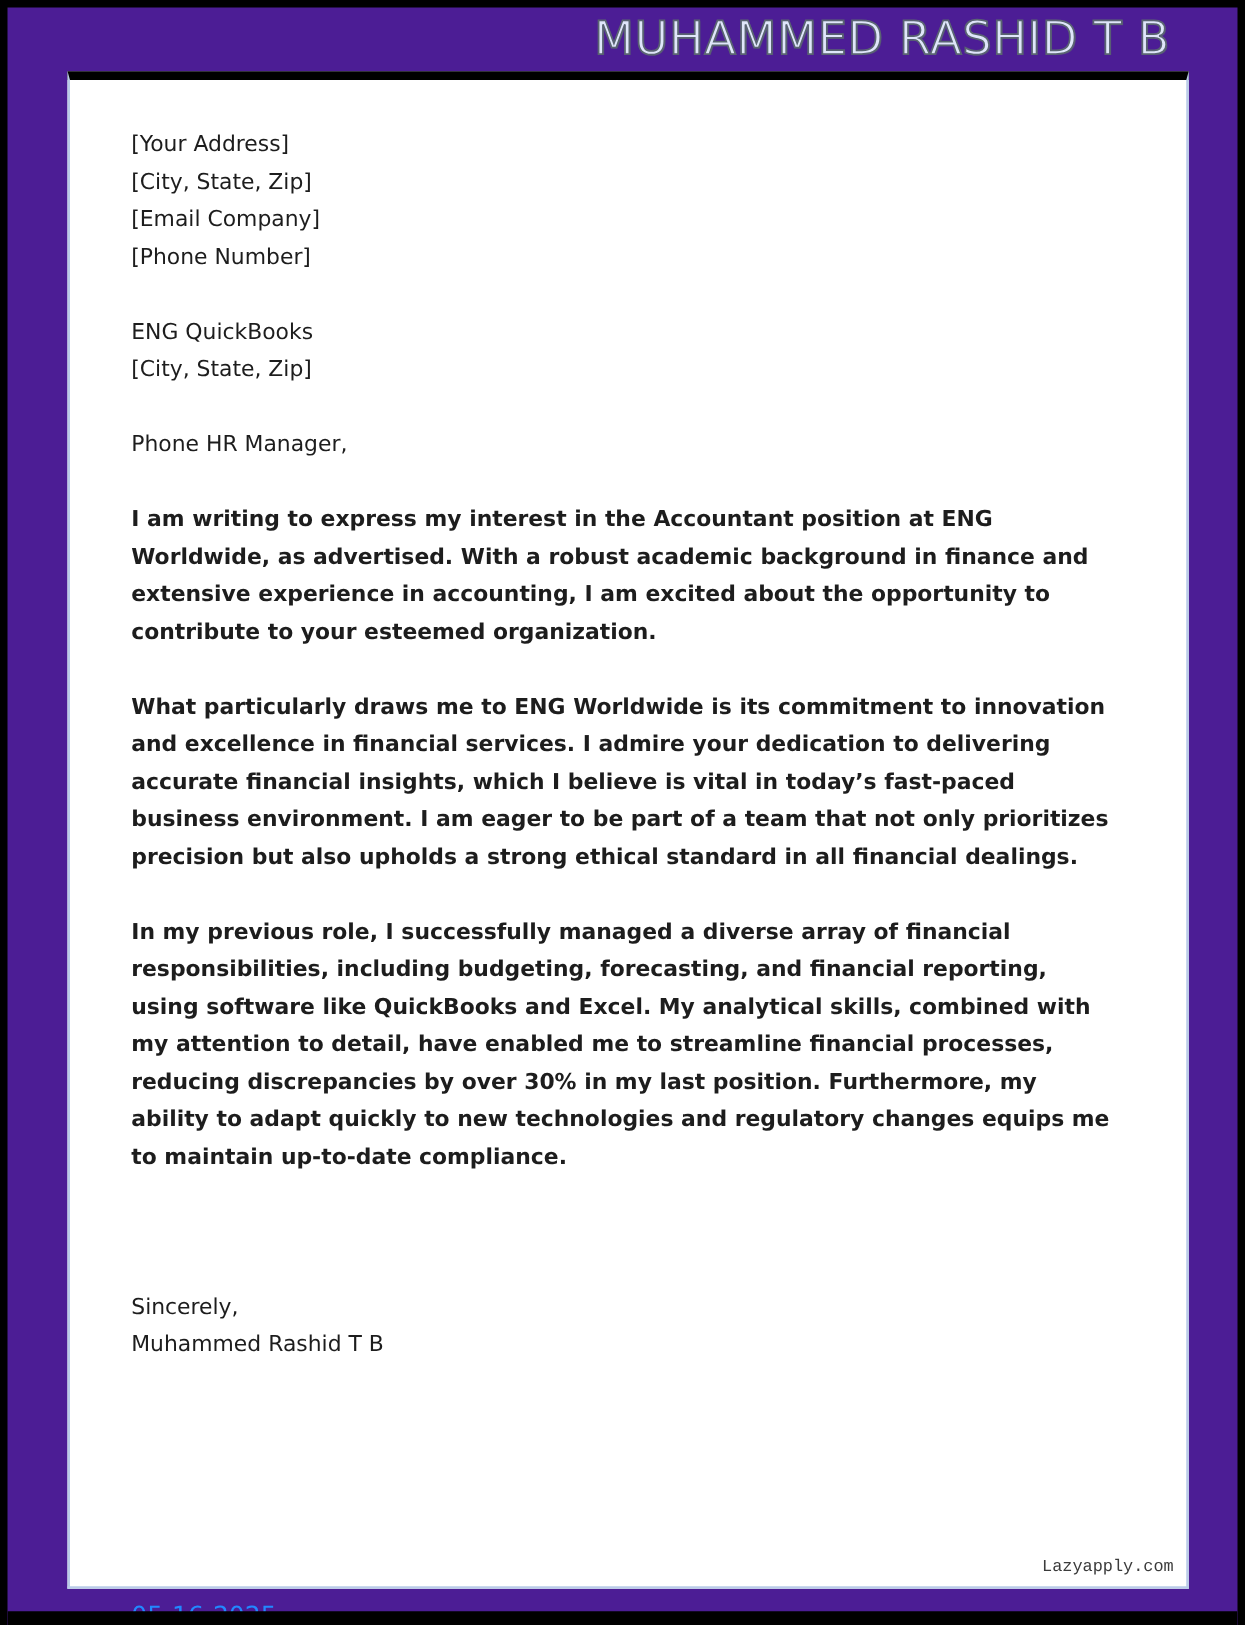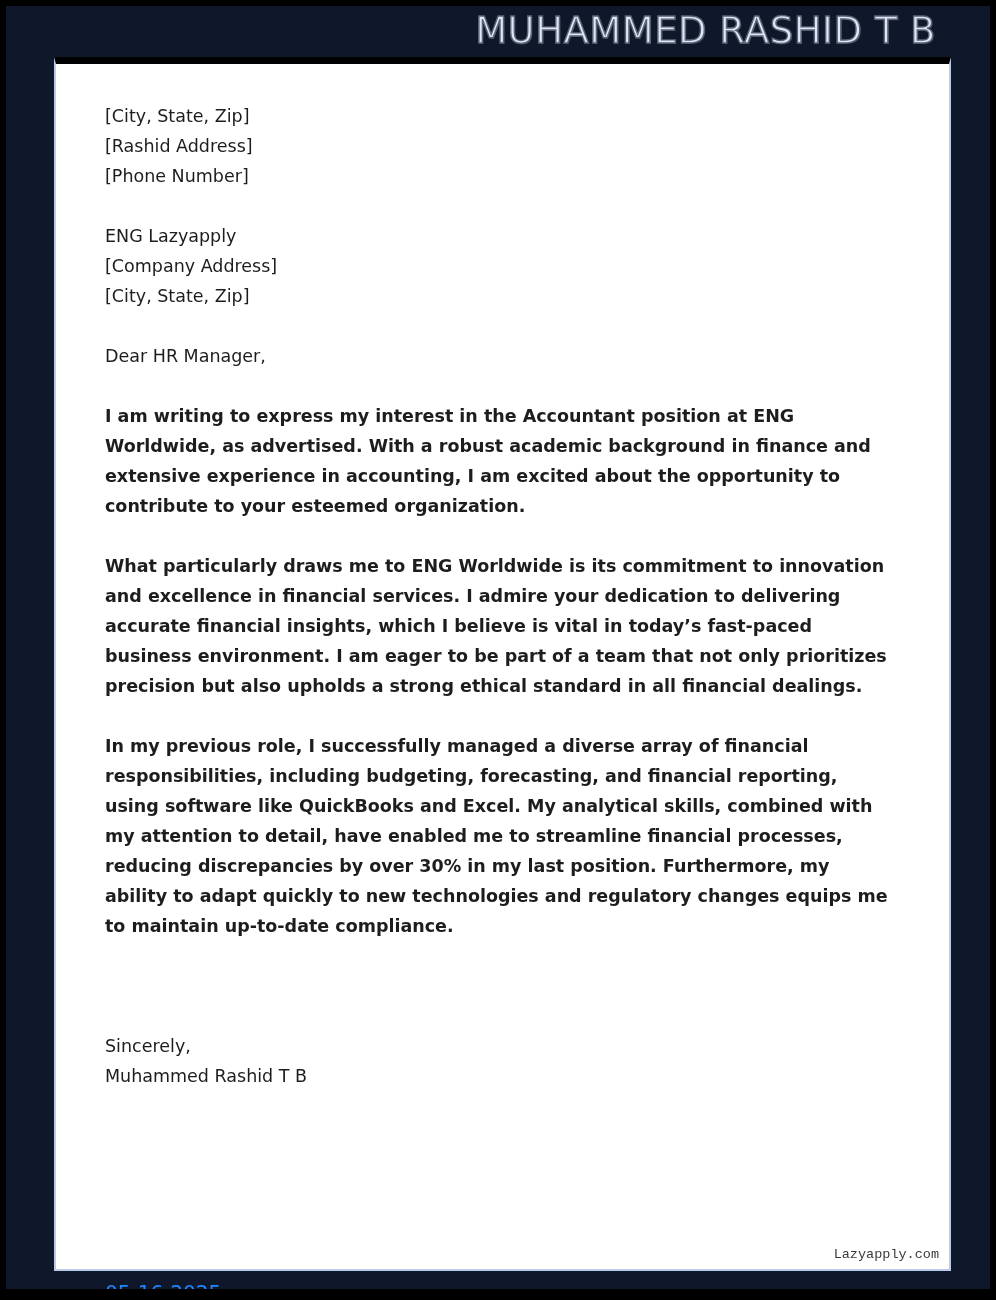--- a/index.html
+++ b/index.html
@@ -10,21 +10,21 @@
   body {
     font-family: "DejaVu Sans", sans-serif;
   }
 
   
   #page {
     position: relative;
     width: 996px;
     height: 1300px;
     overflow: hidden;
-    background: #0f172a;               
+    background: #4c1d95;               
     box-sizing: border-box;
     border-top: 6px solid #000000;
     border-left: 6px solid #000000;
     border-right: 6px solid #000000;
   }
 
   
   #bottom-bar {
     position: absolute;
     left: 0;
@@ -136,36 +136,36 @@
 
   <div id="doc-header">
     <div id="doc-title">MUHAMMED RASHID T B</div>
   </div>
 
   <div id="sheet">
 
     <div id="letter-body">
 
       <div>
+        <p class="addr-line">[Your Address]</p>
         <p class="addr-line">[City, State, Zip]</p>
-        <p class="addr-line">[Rashid Address]</p>
+        <p class="addr-line">[Email Company]</p>
         <p class="addr-line">[Phone Number]</p>
       </div>
 
       <div class="block-gap"></div>
 
       <div>
-        <p class="addr-line">ENG Lazyapply</p>
-        <p class="addr-line">[Company Address]</p>
+        <p class="addr-line">ENG QuickBooks</p>
         <p class="addr-line">[City, State, Zip]</p>
       </div>
 
       <div class="block-gap"></div>
 
-      <p class="salutation">Dear HR Manager,</p>
+      <p class="salutation">Phone HR Manager,</p>
 
       <div class="block-gap"></div>
 
       <p class="para">I am writing to express my interest in the Accountant position at ENG Worldwide, as advertised. With a robust academic background in finance and extensive experience in accounting, I am excited about the opportunity to contribute to your esteemed organization.</p>
       <div class="block-gap"></div>
 
       <p class="para">What particularly draws me to ENG Worldwide is its commitment to innovation and excellence in financial services. I admire your dedication to delivering accurate financial insights, which I believe is vital in today’s fast-paced business environment. I am eager to be part of a team that not only prioritizes precision but also upholds a strong ethical standard in all financial dealings.</p>
       <div class="block-gap"></div>
 
       <p class="para">In my previous role, I successfully managed a diverse array of financial responsibilities, including budgeting, forecasting, and financial reporting, using software like QuickBooks and Excel. My analytical skills, combined with my attention to detail, have enabled me to streamline financial processes, reducing discrepancies by over 30% in my last position. Furthermore, my ability to adapt quickly to new technologies and regulatory changes equips me to maintain up-to-date compliance.</p>

